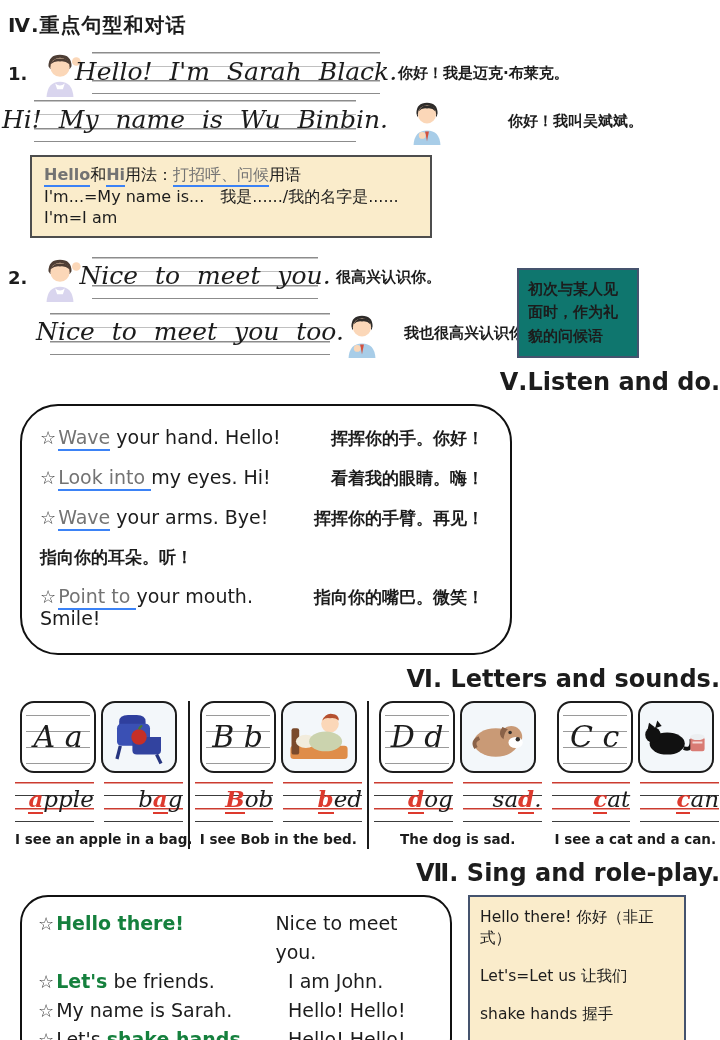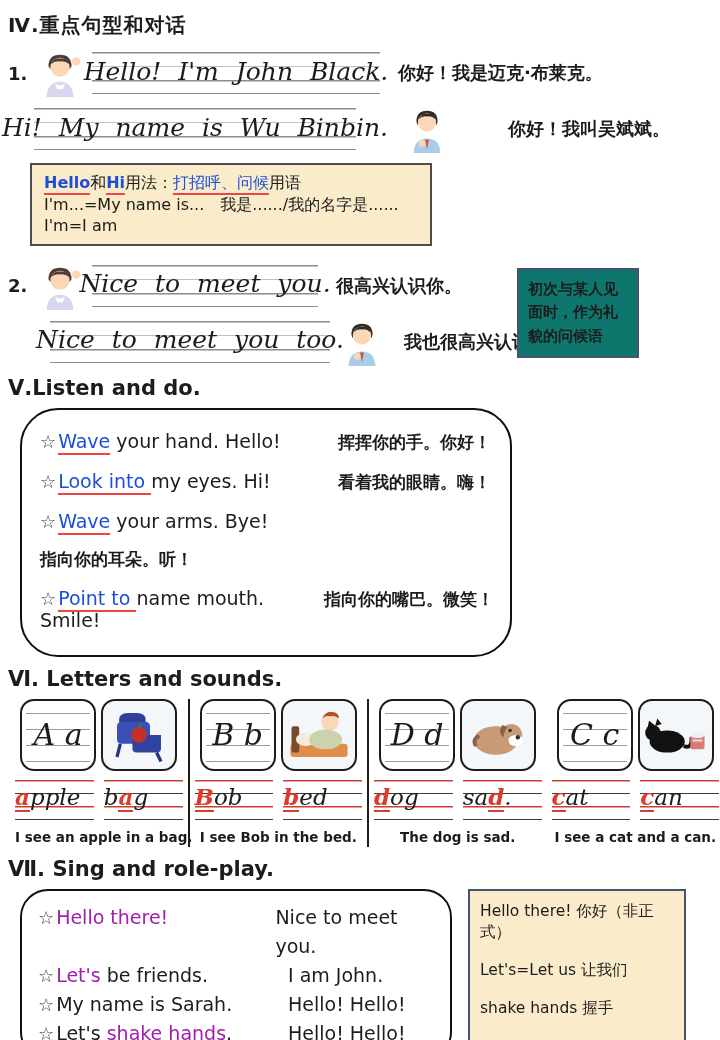--- a/index.html
+++ b/index.html
@@ -2,59 +2,59 @@
 <html><head>
 <meta charset="utf-8">
 <style>
   * { margin:0; padding:0; box-sizing:border-box; }
   html,body { background:#fff; }
   body { width:720px; height:1040px; font-family:"DejaVu Sans","Liberation Sans",sans-serif; color:#1c1c1c; overflow:hidden; }
   .page { position:relative; width:720px; height:1040px; padding-top:10px; }
 
   
   .big-title { font-size:20px; font-weight:bold; margin:2px 0 10px 8px; letter-spacing:1px; }
-  .sec-title { font-size:21px; font-weight:bold; margin:10px 0 8px 8px; }
+  .sec-title { font-size:24px; font-weight:bold; margin:10px 0 8px 8px;text-align:right; }
 
   
   .dlg-row { display:flex; align-items:center; gap:8px; padding-left:8px; }
   .num { font-size:18px; font-weight:bold; width:20px; }
   .avatar { width:48px; height:48px; flex:0 0 48px; }
   .avatar svg { width:100%; height:100%; }
-  .zh { font-size:18px; font-weight:600; margin-left:10px; white-space:nowrap; }
+  .zh { font-size:15px; font-weight:600; margin-left:10px; white-space:nowrap; }
 
   
   .hw { position:relative; height:46px; display:flex; align-items:center; justify-content:center; }
   .hw::before { content:""; position:absolute; left:0; right:0; top:2px; height:42px;
     background:
       linear-gradient(#8c8c8c,#8c8c8c) 0 0/100% 1.5px no-repeat,
       linear-gradient(#c0c0c0,#c0c0c0) 0 14px/100% 1px no-repeat,
       linear-gradient(#8c8c8c,#8c8c8c) 0 28px/100% 1.5px no-repeat,
       linear-gradient(#8c8c8c,#8c8c8c) 0 41px/100% 1.5px no-repeat; }
   .hw-text { position:relative; font-family:"DejaVu Serif","Liberation Serif",serif; font-style:italic;
     font-size:25px; white-space:nowrap; word-spacing:9px; transform:translateY(-2px); }
   .r1 .hw { width:288px; }
-  .r2 { margin-top:8px;gap:47px; }
+  .r2 { margin-top:0;gap:47px; }
   .r2 .hw { width:322px; margin-left:26px; }
   .r3 { margin-top:16px; }
   .r3 .hw { width:226px; }
   .r4 { margin-top:8px;margin-left:16px; }
   .r4 .hw { width:280px; margin-left:26px; }
 
   
   .note1 { width:402px; margin:10px 0 0 30px; background:#faeccb; border:2px solid #4d4d4d;
     padding:7px 12px; font-size:16px; line-height:1.35; }
   .b { font-weight:bold; }
-  .redu { color:#1d4ed8; border-bottom:2px solid #ef4444; padding-bottom:1px; }
-  .red { color:#a21caf; }
+  .redu { color:#737373; border-bottom:2px solid #3b82f6; padding-bottom:1px; }
+  .red { color:#15803d;font-weight:bold; }
   .side-note { position:absolute; left:517px; top:268px; width:122px; background:#0f766e;
     border:2px solid #45536e; padding:8px 9px; font-size:15px; font-weight:600; line-height:1.55; }
 
   
   .listenbox { width:492px; margin-left:20px; border:2.5px solid #111; border-radius:38px;
-    padding:20px 16px 8px 18px; }
+    padding:20px 26px 8px 18px; }
   .lrow { display:flex; align-items:baseline; margin-bottom:16px; }
   .lrow .en { width:298px; font-size:19px; }
   .star { color:#3c3c3c; font-size:18px; margin-right:2px; }
   .zh5 { font-size:17px; font-weight:600; white-space:nowrap; }
 
   
   .letters { display:flex; width:716px; margin-left:10px; }
   .col { flex:1 1 0; min-width:0; padding:0 5px 2px 5px; display:flex; flex-direction:column; }
   .col.divided { border-right:2px solid #1b1b1b; }
   .cards { display:flex; justify-content:space-evenly; }
@@ -64,21 +64,21 @@
     background:
       linear-gradient(#9a9a9a,#9a9a9a) 0 12px/100% 1px no-repeat,
       linear-gradient(#9a9a9a,#9a9a9a) 0 28px/100% 1px no-repeat,
       linear-gradient(#9a9a9a,#9a9a9a) 0 44px/100% 1px no-repeat,
       linear-gradient(#9a9a9a,#9a9a9a) 0 60px/100% 1px no-repeat; }
   .lcard span { position:absolute; inset:0; display:flex; align-items:center; justify-content:center;
     font-family:"DejaVu Serif","Liberation Serif",serif; font-style:italic; font-size:30px; }
   .pcard { background:#f3f7fa; display:flex; align-items:center; justify-content:center; }
   .pcard svg { width:66px; height:62px; }
   .words { display:flex; gap:10px; margin-top:8px; }
-  .wg { position:relative; flex:1; height:42px; display:flex; align-items:center; justify-content:flex-start; }
+  .wg { position:relative; flex:1; height:42px; display:flex; align-items:center; justify-content:flex-end; }
   .wg::before { content:""; position:absolute; left:0; right:0; top:1px; height:40px;
     background:
       linear-gradient(#cc3b30,#cc3b30) 0 0/100% 1.5px no-repeat,
       linear-gradient(#3c3c3c,#3c3c3c) 0 13px/100% 1px no-repeat,
       linear-gradient(#cc3b30,#cc3b30) 0 26px/100% 1.5px no-repeat,
       linear-gradient(#3c3c3c,#3c3c3c) 0 39px/100% 1.5px no-repeat; }
   .wgt { position:relative; font-family:"DejaVu Serif","Liberation Serif",serif; font-style:italic;
     font-size:23px; transform:translateY(-3px); }
   .wgt .wred { color:#dd3a2e; font-weight:bold; border-bottom:2px solid #dd3a2e; }
   .sent { margin-top:8px; font-size:13.5px; font-weight:bold; text-align:center; white-space:nowrap; }
@@ -105,21 +105,21 @@
       <svg viewBox="0 0 50 50">
         <path d="M13 18 q0-12 12-12 q12 0 12 12 l-2 3 q-2-8-10-8 q-8 0-10 8z" fill="#4e3e35"></path>
         <circle cx="25" cy="19" r="10" fill="#fbd7b8"></circle>
         <path d="M15 16 q4-7 10-6 q8-1 10 6 q-5-4-10-3 q-5-1-10 3z" fill="#4e3e35"></path>
         <circle cx="42" cy="13" r="4.5" fill="#fbd7b8"></circle>
         <path d="M11 50 q1-16 14-16 q13 0 14 16z" fill="#d9d5ee"></path>
         <path d="M20 36 q5 4 10 0 l-2 6 h-6z" fill="#fff"></path>
       </svg>
     </span>
     <span class="hw">
-      <span class="hw-text">Hello! I'm John Black.</span>
+      <span class="hw-text">Hello! I'm Sarah Black.</span>
     </span>
     <span class="zh">你好！我是迈克·布莱克。</span>
   </div>
 
   <div class="dlg-row r2">
     <span class="hw">
       <span class="hw-text">Hi! My name is Wu Binbin.</span>
     </span>
     <span class="avatar">
       <svg viewBox="0 0 50 50">
@@ -185,26 +185,27 @@
     <div class="lrow">
       <span class="en"><span class="star">☆</span><span class="redu">Wave</span><span> your hand. Hello!</span></span>
       <span class="zh5">挥挥你的手。你好！</span>
     </div>
     <div class="lrow">
       <span class="en"><span class="star">☆</span><span class="redu">Look into </span><span>my eyes. Hi!</span></span>
       <span class="zh5">看着我的眼睛。嗨！</span>
     </div>
     <div class="lrow">
       <span class="en"><span class="star">☆</span><span class="redu">Wave</span><span> your arms. Bye!</span></span>
+      <span class="zh5">挥挥你的手臂。再见！</span>
     </div>
     <div class="lrow">
       <span class="zh5">指向你的耳朵。听！</span>
     </div>
     <div class="lrow">
-      <span class="en"><span class="star">☆</span><span class="redu">Point to </span><span>name mouth. Smile!</span></span>
+      <span class="en"><span class="star">☆</span><span class="redu">Point to </span><span>your mouth. Smile!</span></span>
       <span class="zh5">指向你的嘴巴。微笑！</span>
     </div>
   </div>
 
   <div class="sec-title">Ⅵ. Letters and sounds.</div>
 
   <div class="letters">
 
     <div class="col divided">
       <div class="cards">

